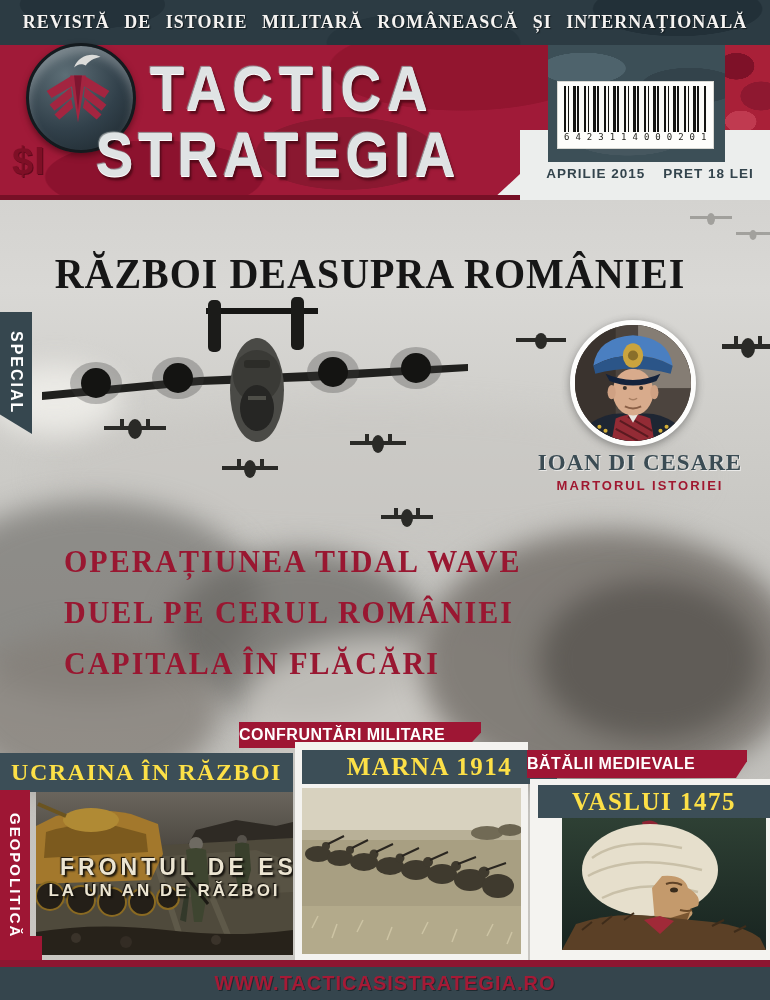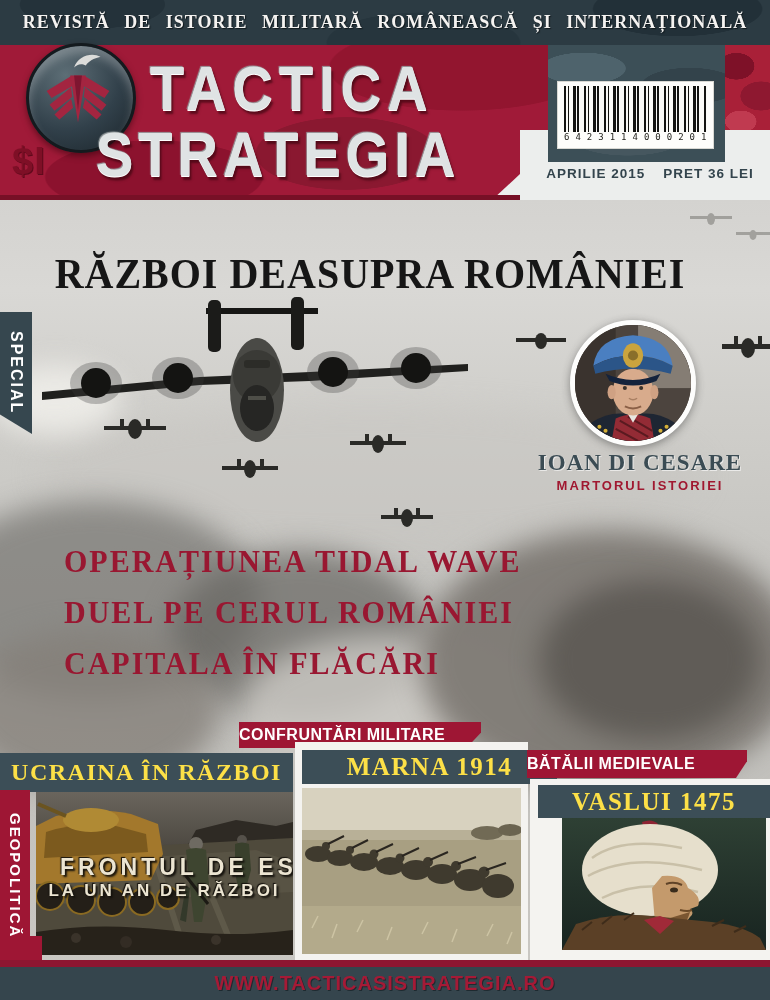--- a/index.html
+++ b/index.html
@@ -375,21 +375,21 @@
   <div class="mast-bottom-strip abs"></div>
 
   <div class="camo-box abs"></div>
   <div class="barcode-box abs">
     <div class="bars"></div>
     <div class="barcode-digits">6423114000201</div>
   </div>
   <div class="red-camo abs"></div>
   <div class="date-price abs">
     <span>APRILIE 2015</span>
-    <span>PRET 36 LEI</span>
+    <span>PRET 18 LEI</span>
   </div>
 
   <div class="logo-circle abs">
     <svg width="98" height="98" viewBox="0 0 100 100" style="position:absolute;left:0;top:0;">
       <path d="M46,22 C50,10 64,6 73,11 C66,13 61,15 58,20 C53,17 49,19 46,22 Z" fill="#dcdcda"></path>
       <path d="M44,30 L18,46 L23,53 L44,41 Z M43,42 L21,60 L26,66 L44,52 Z M43,54 L26,70 L31,75 L45,63 Z" fill="#a32540"></path>
       <path d="M56,30 L82,46 L77,53 L56,41 Z M57,42 L79,60 L74,66 L56,52 Z M57,54 L74,70 L69,75 L55,63 Z" fill="#a32540"></path>
       <path d="M42,30 L58,30 L50,78 Z" fill="#a32540"></path>
       <path d="M46,30 L54,30 L50,66 Z" fill="#7e1630"></path>
     </svg>

